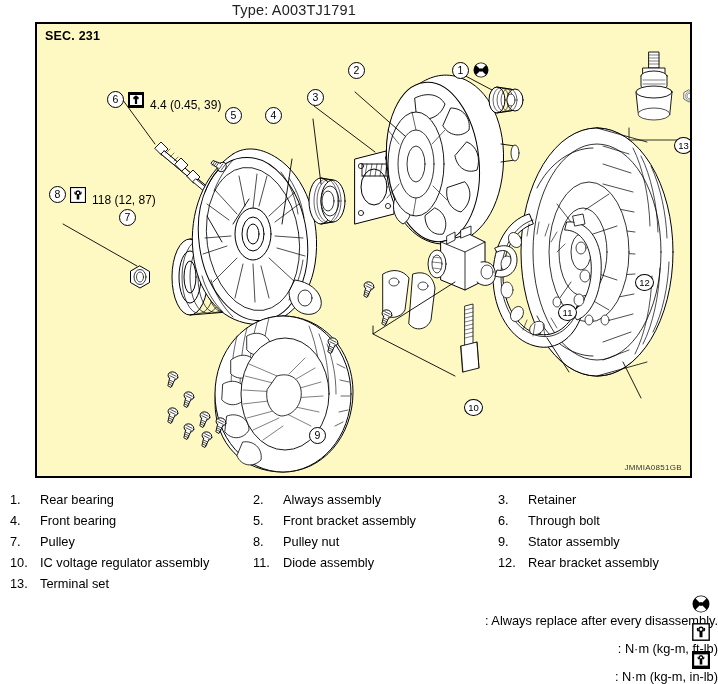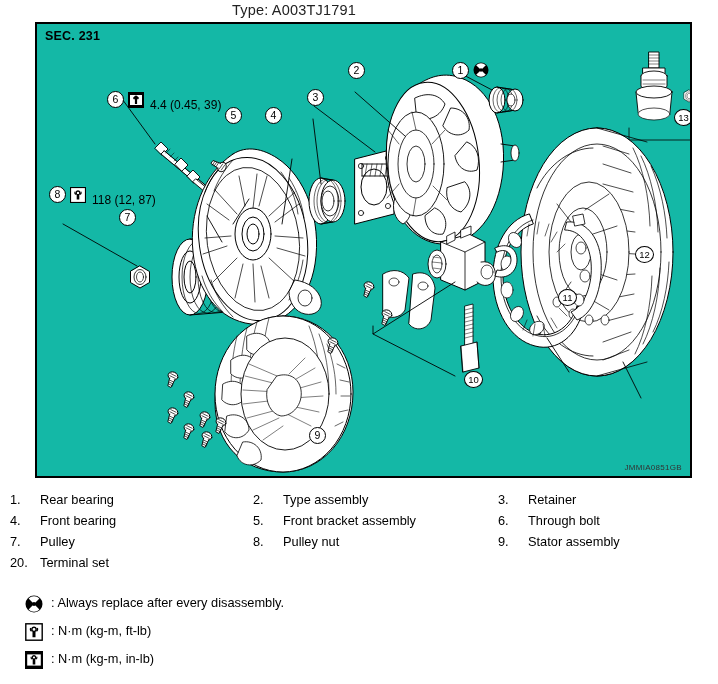--- a/index.html
+++ b/index.html
@@ -29,21 +29,21 @@
   }
 
   
   #diagram-frame {
     position: absolute;
     left: 35px;
     top: 22px;
     width: 657px;
     height: 456px;
     border: 2px solid #000;
-    background: #14b8a6;
+    background: #fef9c3;
     box-sizing: border-box;
     overflow: hidden;
   }
   #sec-label {
     position: absolute;
     left: 8px;
     top: 5px;
     font-size: 12.5px;
     font-weight: bold;
     letter-spacing: 0.2px;
@@ -81,21 +81,21 @@
     justify-content: center;
     width: 17px;
     height: 17px;
     border: 1.3px solid #000;
     border-radius: 50%;
     font-size: 10.5px;
     line-height: 1;
     background: #fff;
     box-sizing: border-box;
   }
-  .num-circle.wide { width: 19px; font-size: 9.5px; }
+  .num-circle.wide { width: 19px; font-size: 9.5px; margin-top: 28px; }
 
   .icon-x-circle {
     display: inline-block;
     width: 16px;
     height: 16px;
     vertical-align: middle;
   }
   .icon-torque-in, .icon-torque-ft {
     display: inline-block;
     width: 16px;
@@ -132,23 +132,24 @@
 
   
   #legend {
     position: absolute;
     left: 0;
     top: 595px;
     width: 718px;
   }
   .legend-row {
     display: flex;
-    align-items: flex-start;
+    align-items: flex-end;
     height: 28px;
     padding-left: 25px;
+    flex-direction: column;
   }
   .legend-icon {
     width: 26px;
     flex: none;
     display: flex;
     align-items: center;
   }
   .legend-text {
     font-size: 12.8px;
   }
@@ -585,36 +586,36 @@
     </svg>
   </span>
 
   <span class="num-circle" style="position:absolute; left:311px; top:38px;">2</span>
   <span class="num-circle" style="position:absolute; left:270px; top:65px;">3</span>
   <span class="num-circle" style="position:absolute; left:228px; top:83px;">4</span>
   <span class="num-circle" style="position:absolute; left:188px; top:83px;">5</span>
   <span class="num-circle" style="position:absolute; left:82px; top:185px;">7</span>
   <span class="num-circle" style="position:absolute; left:272px; top:403px;">9</span>
   <span class="num-circle wide" style="position:absolute; left:427px; top:347px;">10</span>
-  <span class="num-circle wide" style="position:absolute; left:521px; top:265px;">11</span>
+  <span class="num-circle wide" style="position:absolute; left:521px; top:252px;">11</span>
   <span class="num-circle wide" style="position:absolute; left:598px; top:222px;text-align:right;">12</span>
   <span class="num-circle wide" style="position:absolute; left:637px; top:85px;">13</span>
 
 </div>
 
 <div id="parts-list">
 
   <div class="parts-row">
     <div class="part-cell c1">
       <span class="part-num">1.</span>
       <span class="part-name">Rear bearing</span>
     </div>
     <div class="part-cell c2">
       <span class="part-num">2.</span>
-      <span class="part-name">Type assembly</span>
+      <span class="part-name">Always assembly</span>
     </div>
     <div class="part-cell c3">
       <span class="part-num">3.</span>
       <span class="part-name">Retainer</span>
     </div>
   </div>
 
   <div class="parts-row">
     <div class="part-cell c1">
       <span class="part-num">4.</span>
@@ -638,24 +639,38 @@
     <div class="part-cell c2">
       <span class="part-num">8.</span>
       <span class="part-name">Pulley nut</span>
     </div>
     <div class="part-cell c3">
       <span class="part-num">9.</span>
       <span class="part-name">Stator assembly</span>
     </div>
   </div>
 
-
   <div class="parts-row">
     <div class="part-cell c1">
-      <span class="part-num">20.</span>
+      <span class="part-num">10.</span>
+      <span class="part-name">IC voltage regulator assembly</span>
+    </div>
+    <div class="part-cell c2">
+      <span class="part-num">11.</span>
+      <span class="part-name">Diode assembly</span>
+    </div>
+    <div class="part-cell c3">
+      <span class="part-num">12.</span>
+      <span class="part-name">Rear bracket assembly</span>
+    </div>
+  </div>
+
+  <div class="parts-row">
+    <div class="part-cell c1">
+      <span class="part-num">13.</span>
       <span class="part-name">Terminal set</span>
     </div>
     <div class="part-cell c2"></div>
     <div class="part-cell c3"></div>
   </div>
 
 </div>
 
 <div id="legend">
 

